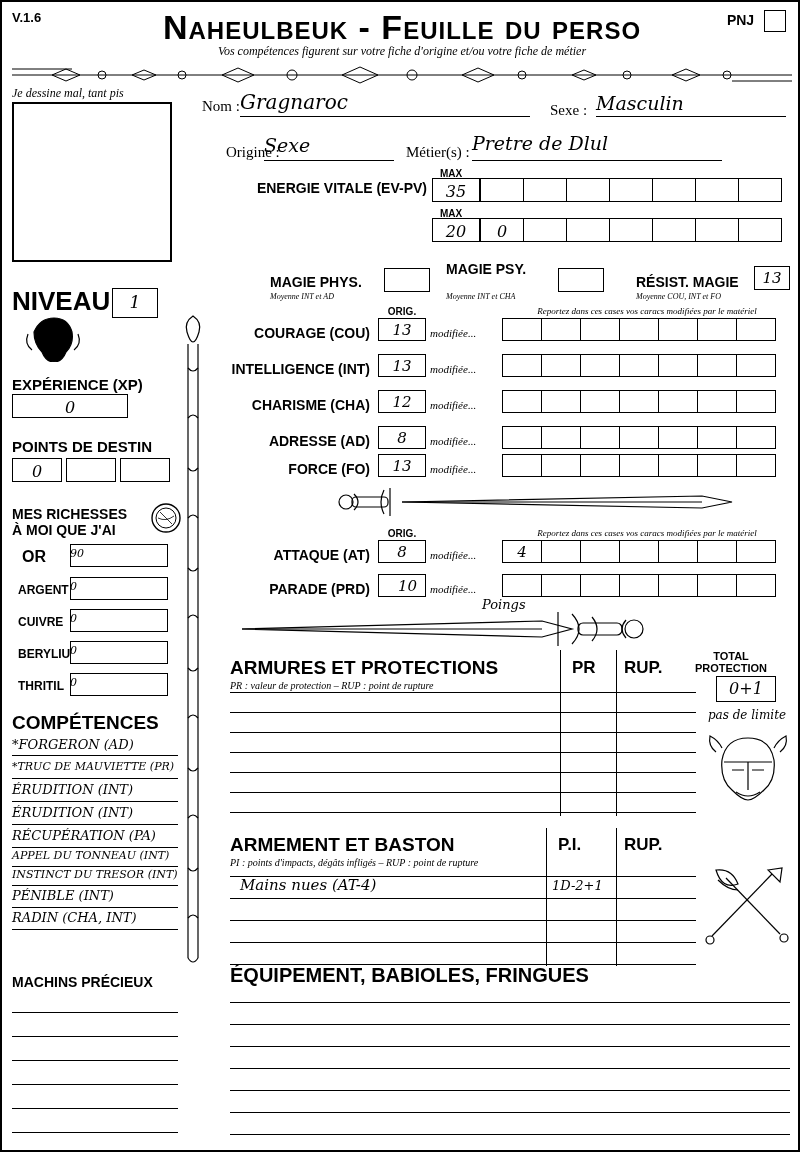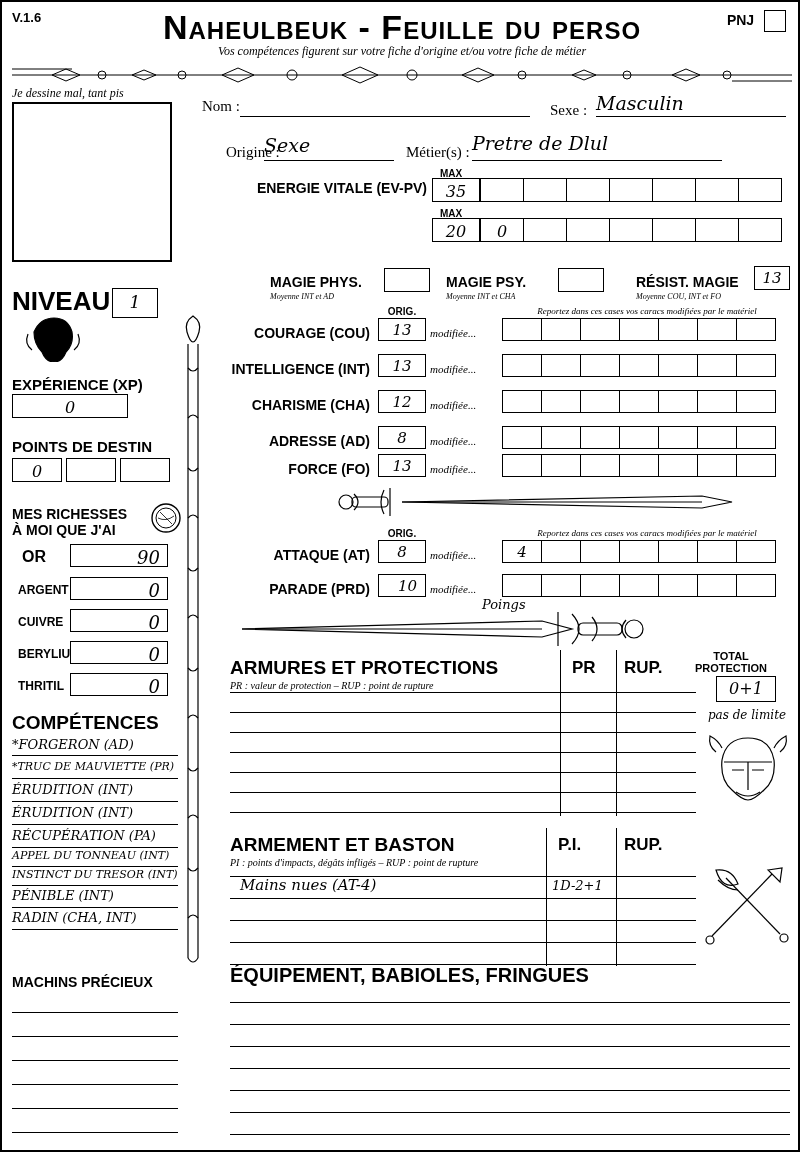--- a/index.html
+++ b/index.html
@@ -68,21 +68,21 @@
   #xplbl{left:10px;top:374px;font-family:"Liberation Sans",sans-serif;font-weight:bold;font-size:15px;}
   #xpbox{left:10px;top:392px;width:116px;height:24px;}
   #xpval{left:10px;top:396px;width:116px;text-align:center;font-size:16px;}
   #pdlbl{left:10px;top:436px;font-family:"Liberation Sans",sans-serif;font-weight:bold;font-size:15px;}
   .pdbox{top:456px;width:50px;height:24px;}
   #pdval{left:10px;top:460px;width:50px;text-align:center;font-size:16px;}
 
   #richlbl{left:10px;top:504px;font-family:"Liberation Sans",sans-serif;font-weight:bold;font-size:14px;line-height:16px;}
   .coinlbl{font-family:"Liberation Sans",sans-serif;font-weight:bold;}
   .coinbox{left:68px;width:98px;height:23px;}
-  .coinval{left:60px;width:98px;text-align:right;font-size:18px;}
+  .coinval{left:68px;width:98px;text-align:left;font-size:11px;}
 
   #complbl{left:10px;top:710px;font-family:"Liberation Sans",sans-serif;font-weight:bold;font-size:19px;}
   .compitem{left:10px;width:166px;font-size:13px;}
   .compline{left:10px;width:166px;}
 
   #machlbl{left:10px;top:972px;font-family:"Liberation Sans",sans-serif;font-weight:bold;font-size:14px;}
   .machline{left:10px;width:166px;}
 
   
   .secttitle{font-family:"Liberation Sans",sans-serif;font-weight:bold;font-size:19px;}
@@ -131,20 +131,21 @@
       <circle cx="715" cy="11" r="4"></circle>
       <line x1="0" y1="5" x2="60" y2="5"></line>
         <line x1="720" y1="17" x2="780" y2="17"></line>
     </g>
   </svg>
 
   <div class="abs" id="drawlabel">Je dessine mal, tant pis</div>
   <div class="abs box" id="drawbox"></div>
 
   <div class="abs" id="nomlbl">Nom :</div>
+  <div class="abs hand" id="nomval">Gragnaroc</div>
   <div class="abs field-line" id="nomline"></div>
 
   <div class="abs" id="sexelbl">Sexe :</div>
   <div class="abs hand" id="sexeval">Masculin</div>
   <div class="abs field-line" id="sexeline"></div>
 
   <div class="abs" id="origlbl">Origine :</div>
   <div class="abs hand" id="origval">Sexe</div>
   <div class="abs field-line" id="origline"></div>
 
@@ -166,21 +167,21 @@
   <div class="abs" style="left:478px;top:216px;">
     <span class="box cell"></span><span class="box cell"></span><span class="box cell"></span><span class="box cell"></span><span class="box cell"></span><span class="box cell"></span><span class="box cell"></span>
   </div>
   <div class="abs hand" style="left:478px;top:220px;width:44px;text-align:center;font-size:16px;">0</div>
 
   <div class="abs magielbl" style="left:268px;top:272px;">MAGIE PHYS.</div>
   <div class="abs magiesub" style="left:268px;top:290px;">Moyenne INT et AD</div>
   <div class="abs box" style="left:382px;top:266px;width:46px;height:24px;"></div>
   <div class="abs hand" style="left:382px;top:270px;width:46px;text-align:center;"></div>
 
-  <div class="abs magielbl" style="left:444px;top:272px;">MAGIE PSY.</div>
+  <div class="abs magielbl" style="left:444px;top:259px;">MAGIE PSY.</div>
   <div class="abs magiesub" style="left:444px;top:290px;">Moyenne INT et CHA</div>
   <div class="abs box" style="left:556px;top:266px;width:46px;height:24px;"></div>
   <div class="abs hand" style="left:556px;top:270px;width:46px;text-align:center;"></div>
 
   <div class="abs magielbl" style="left:634px;top:272px;">RÉSIST. MAGIE</div>
   <div class="abs magiesub" style="left:634px;top:290px;">Moyenne COU, INT et FO</div>
   <div class="abs box" style="left:752px;top:264px;width:36px;height:24px;"></div>
   <div class="abs hand" style="left:752px;top:267px;width:36px;text-align:center;font-size:15px;">13</div>
 
   <div class="abs origlbl2" style="left:376px;top:304px;width:48px;">ORIG.</div>

